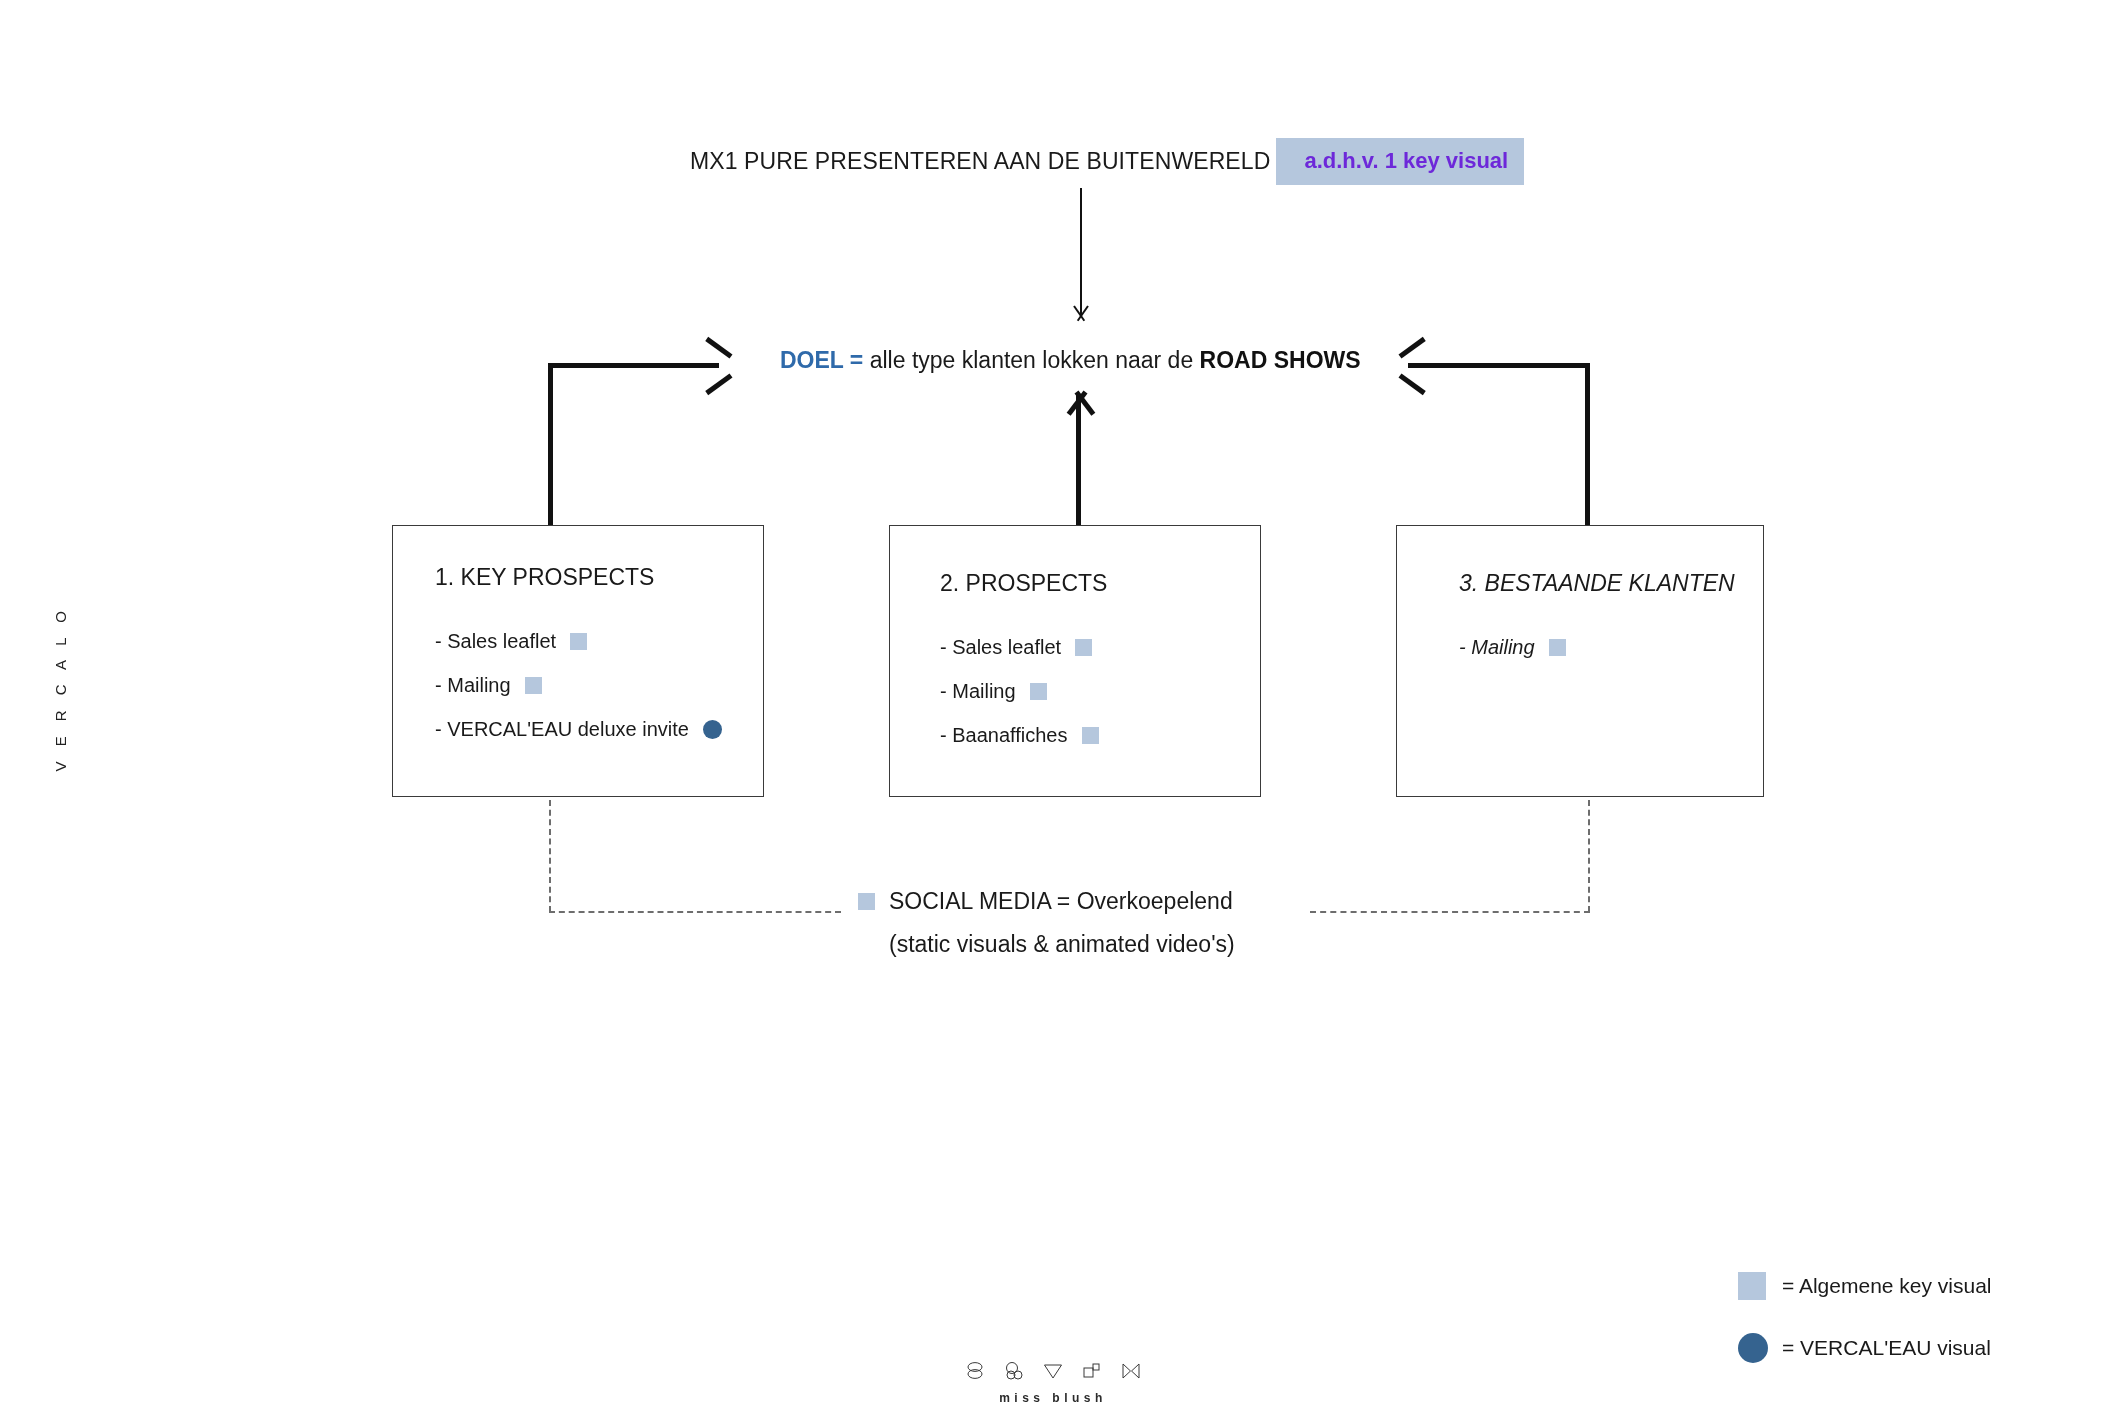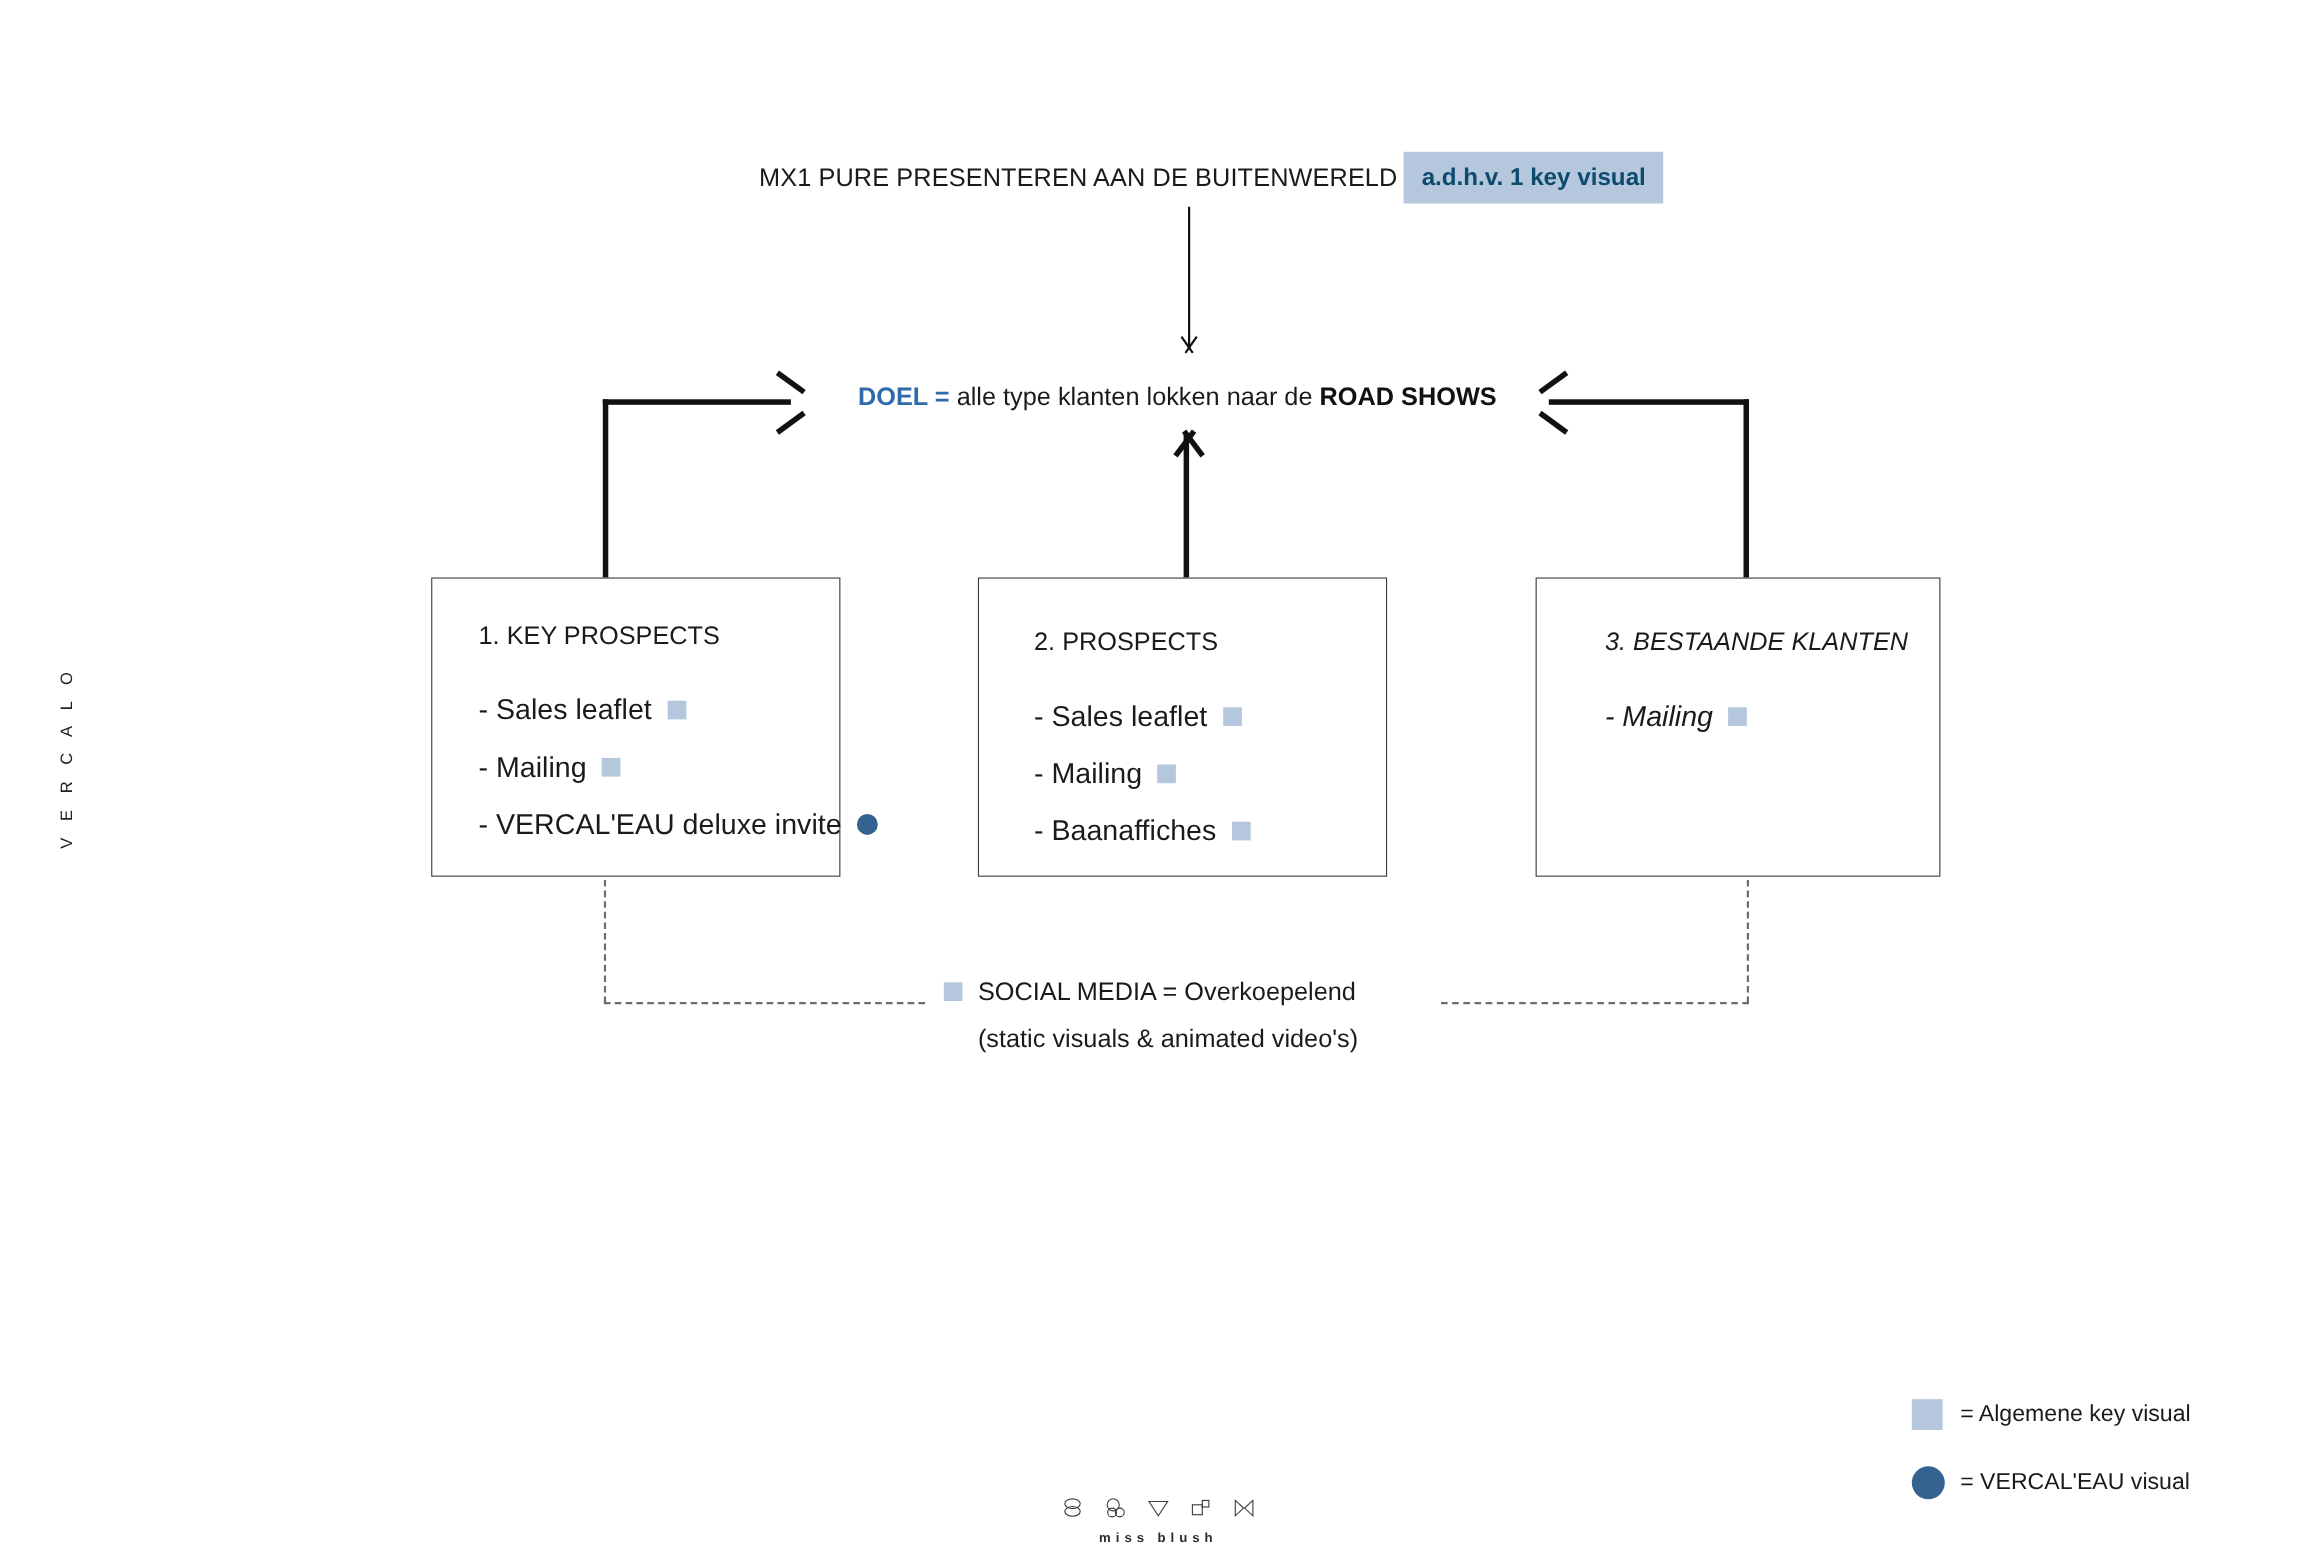--- a/index.html
+++ b/index.html
@@ -44,22 +44,22 @@
   }
   .header-text {
     font-size: 23px;
     letter-spacing: 0.1px;
     color: #1a1a1a;
   }
   .header-highlight {
     background: #b5c7dd;
     font-weight: 700;
     font-size: 22px;
-    padding: 10px 16px 11px 16px;
-    color: #0c4a6e;
+    padding: 10px 16px 11px 28px;
+    color: #6d28d9;
   }
 
   
   .goal-row {
     position: absolute;
     left: 780px;
     top: 347px;
     white-space: nowrap;
     font-size: 23px;
   }
@@ -99,21 +99,21 @@
     position: absolute;
     left: 42px;
     top: 104px;
   }
   #box-2 .box-items { left: 50px; top: 110px; }
   #box-3 .box-items { left: 62px; top: 110px; }
 
   .box-item {
     display: flex;
     align-items: center;
-    font-size: 26px;
+    font-size: 20px;
     color: #1a1a1a;
     margin-bottom: 21px;
     white-space: nowrap;
   }
   .item-label { margin-right: 14px; }
 
   .sw-square {
     display: inline-block;
     width: 17px;
     height: 17px;

